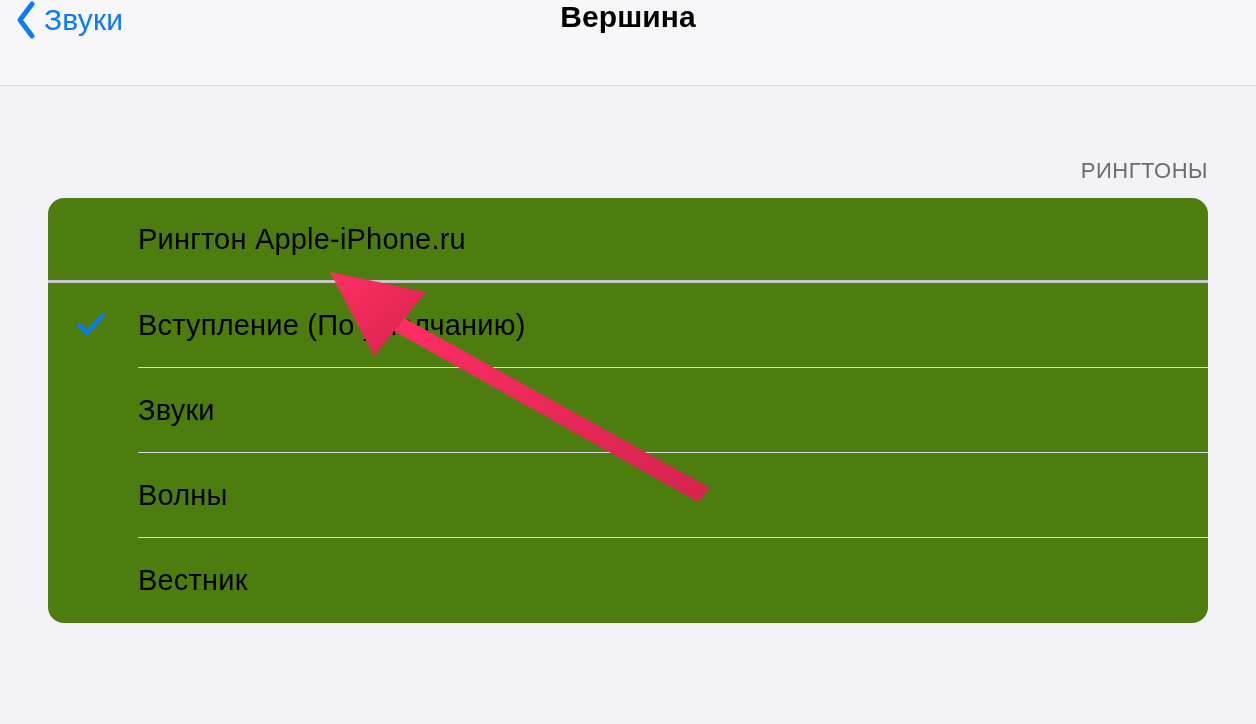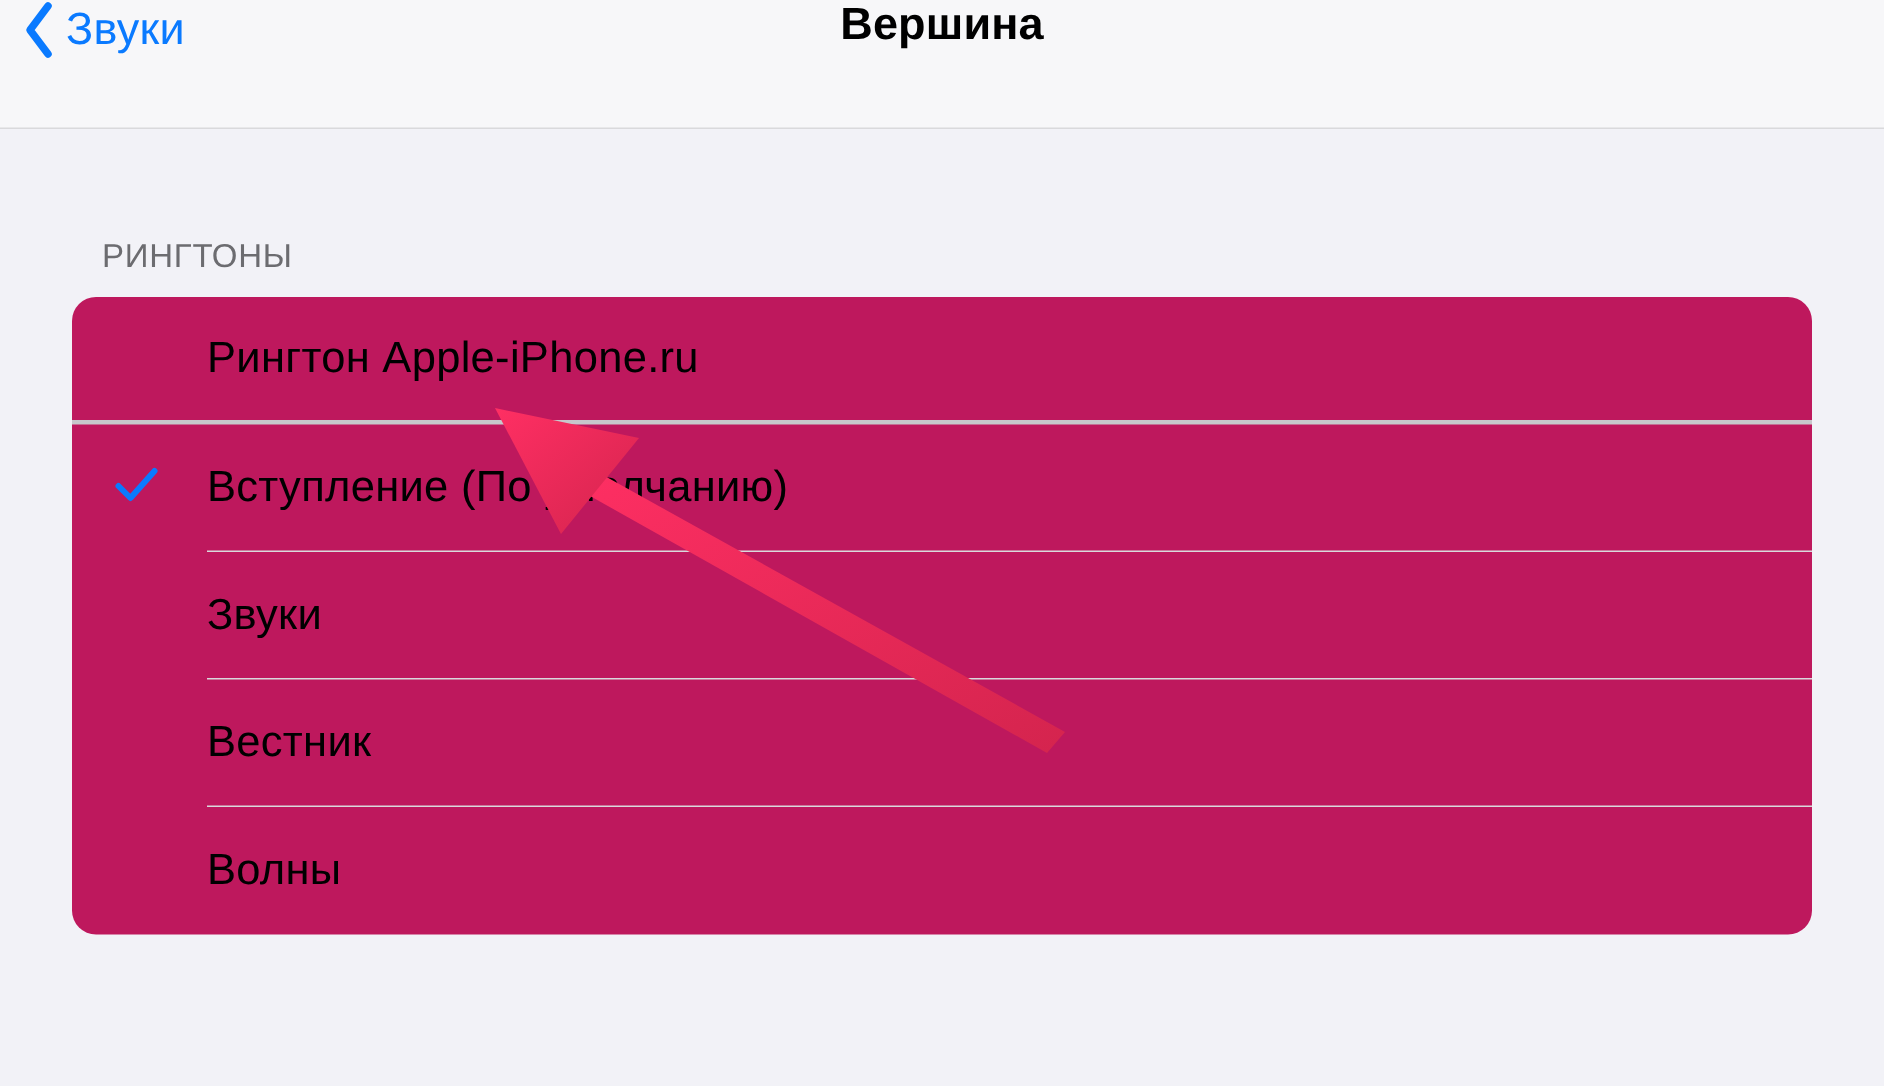--- a/index.html
+++ b/index.html
@@ -63,24 +63,25 @@
       padding: 0 48px;
     }
 
     .section-header {
       font-size: 22px;
       font-weight: 400;
       color: #6c6c70;
       letter-spacing: 0.5px;
       text-transform: uppercase;
       padding: 72px 0 14px 20px;
+      text-align: right;
     }
 
     .list {
-      background: #be185d;
+      background: #4d7c0f;
       border-radius: 16px;
       overflow: hidden;
     }
 
     .list-item {
       display: flex;
       align-items: center;
       min-height: 85px;
       padding-left: 28px;
       position: relative;
@@ -162,26 +163,26 @@
     </div>
 
     <div class="list-item">
       <div class="check-column"></div>
       <span class="item-label">Звуки</span>
     </div>
 
 
     <div class="list-item">
       <div class="check-column"></div>
-      <span class="item-label">Вестник</span>
+      <span class="item-label">Волны</span>
     </div>
 
     <div class="list-item">
       <div class="check-column"></div>
-      <span class="item-label">Волны</span>
+      <span class="item-label">Вестник</span>
     </div>
   </div>
 </div>
 
 <svg class="arrow-annotation" style="left:330px; top:250px; width:400px; height:260px;" viewBox="0 0 400 260">
   <defs>
     <linearGradient id="arrowgrad" x1="0%" y1="0%" x2="100%" y2="100%">
       <stop offset="0%" stop-color="#ff2f63"></stop>
       <stop offset="100%" stop-color="#d4244e"></stop>
     </linearGradient>

